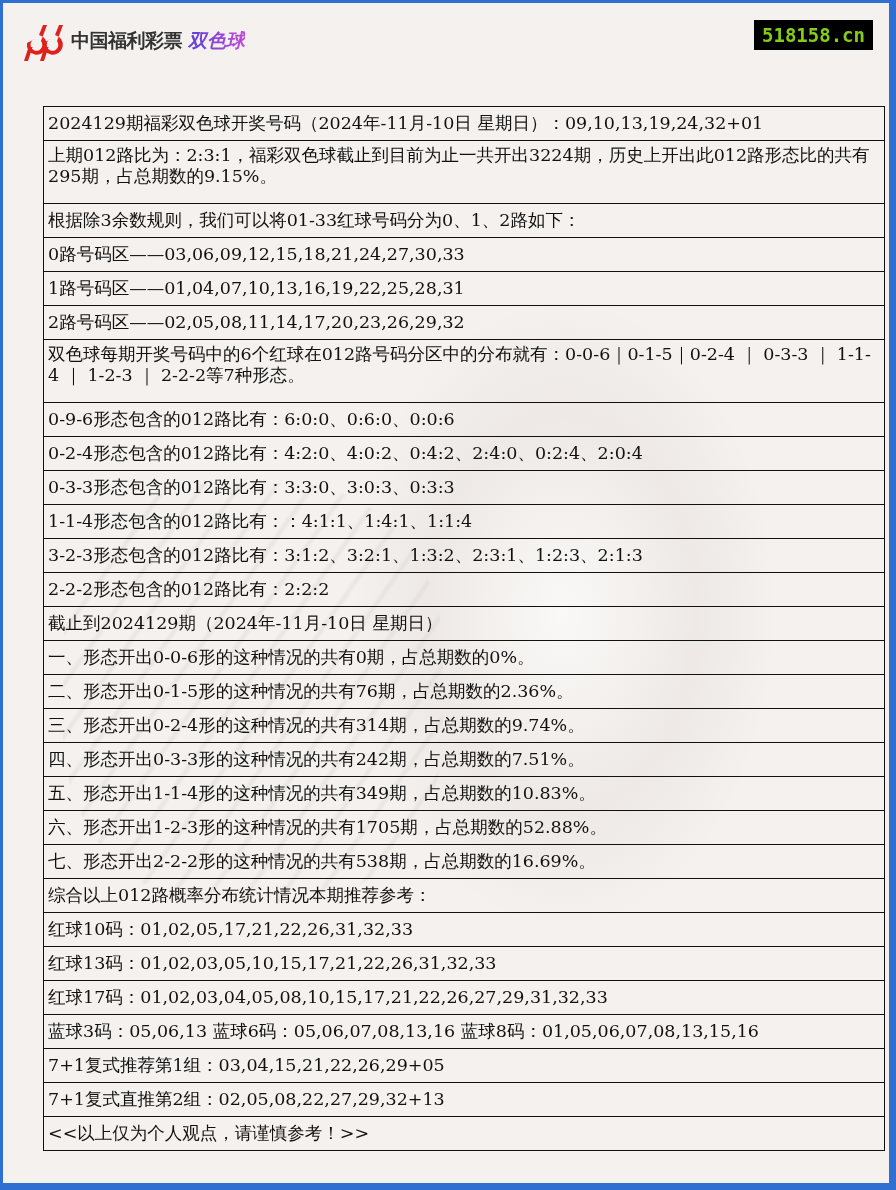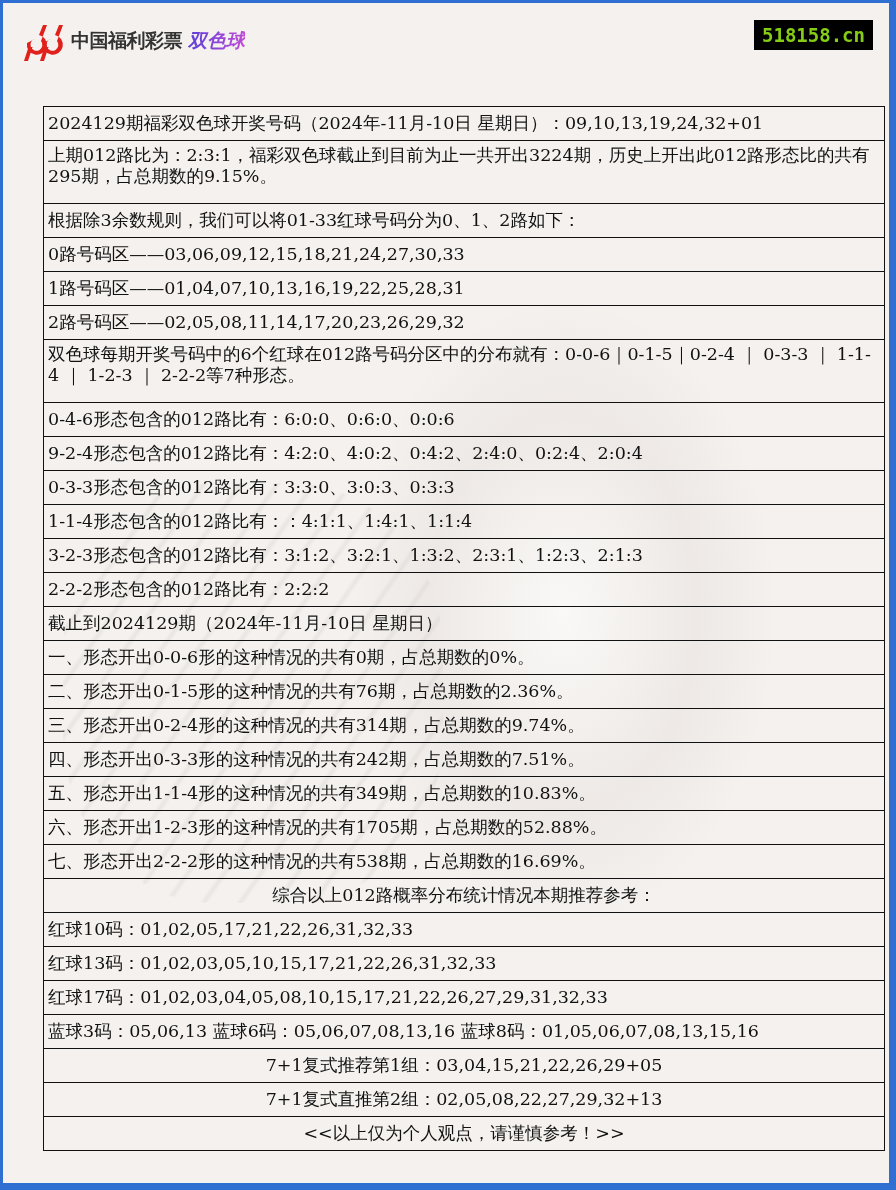--- a/index.html
+++ b/index.html
@@ -118,21 +118,21 @@
     white-space: nowrap;
     overflow: hidden;
   }
   .row.wrap {
     white-space: normal;
     line-height: 21px;
     padding-top: 4px;
     padding-bottom: 16px;
   }
   .row.center {
-    text-align: center;
+    text-align: left;
   }
   .row:last-child {
     border-bottom: none;
   }
 </style>
 </head>
 <body>
 
 <div class="frame">
   <div class="bg-deco"></div>
@@ -153,22 +153,22 @@
   </div>
 
   <div class="content-table">
     <div class="row">2024129期福彩双色球开奖号码（2024年-11月-10日 星期日）：09,10,13,19,24,32+01</div>
     <div class="row wrap">上期012路比为：2:3:1，福彩双色球截止到目前为止一共开出3224期，历史上开出此012路形态比的共有295期，占总期数的9.15%。</div>
     <div class="row">根据除3余数规则，我们可以将01-33红球号码分为0、1、2路如下：</div>
     <div class="row">0路号码区——03,06,09,12,15,18,21,24,27,30,33</div>
     <div class="row">1路号码区——01,04,07,10,13,16,19,22,25,28,31</div>
     <div class="row">2路号码区——02,05,08,11,14,17,20,23,26,29,32</div>
     <div class="row wrap">双色球每期开奖号码中的6个红球在012路号码分区中的分布就有：0-0-6｜0-1-5｜0-2-4 ｜ 0-3-3 ｜ 1-1-4 ｜ 1-2-3 ｜ 2-2-2等7种形态。</div>
-    <div class="row">0-4-6形态包含的012路比有：6:0:0、0:6:0、0:0:6</div>
-    <div class="row">9-2-4形态包含的012路比有：4:2:0、4:0:2、0:4:2、2:4:0、0:2:4、2:0:4</div>
+    <div class="row">0-9-6形态包含的012路比有：6:0:0、0:6:0、0:0:6</div>
+    <div class="row">0-2-4形态包含的012路比有：4:2:0、4:0:2、0:4:2、2:4:0、0:2:4、2:0:4</div>
     <div class="row">0-3-3形态包含的012路比有：3:3:0、3:0:3、0:3:3</div>
     <div class="row">1-1-4形态包含的012路比有：：4:1:1、1:4:1、1:1:4</div>
     <div class="row">3-2-3形态包含的012路比有：3:1:2、3:2:1、1:3:2、2:3:1、1:2:3、2:1:3</div>
     <div class="row">2-2-2形态包含的012路比有：2:2:2</div>
     <div class="row">截止到2024129期（2024年-11月-10日 星期日）</div>
     <div class="row">一、形态开出0-0-6形的这种情况的共有0期，占总期数的0%。</div>
     <div class="row">二、形态开出0-1-5形的这种情况的共有76期，占总期数的2.36%。</div>
     <div class="row">三、形态开出0-2-4形的这种情况的共有314期，占总期数的9.74%。</div>
     <div class="row">四、形态开出0-3-3形的这种情况的共有242期，占总期数的7.51%。</div>
     <div class="row">五、形态开出1-1-4形的这种情况的共有349期，占总期数的10.83%。</div>

